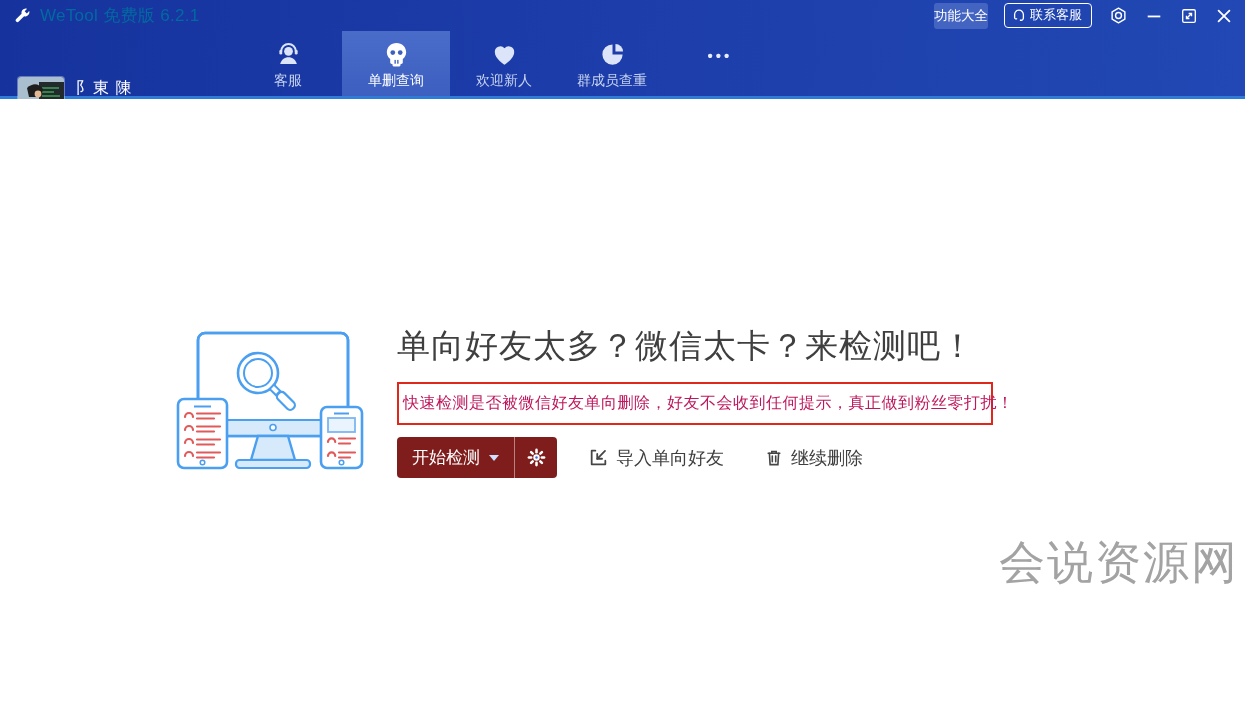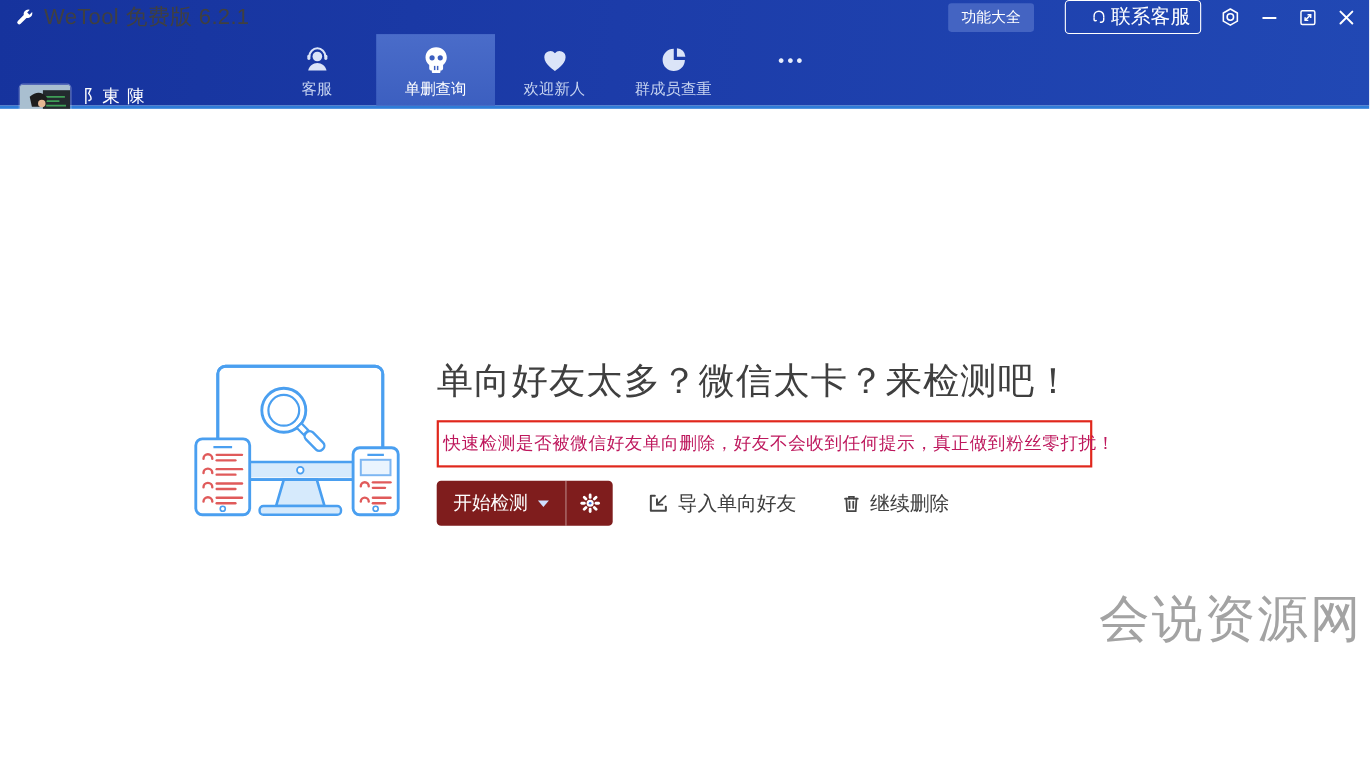--- a/index.html
+++ b/index.html
@@ -18,31 +18,31 @@
     position:absolute; top:96px; left:0; width:1245px; height:3px;
     background:#2f7cd8;
   }
   
   .titlebar {
     position:absolute; top:0; left:0; width:1245px; height:31px;
     display:flex; align-items:center; justify-content:space-between;
     padding:0 12px 0 14px; color:#eef3ff;
   }
   .titlebar-left { display:flex; align-items:center; gap:9px; }
-  .app-title { font-size:20px; letter-spacing:.3px; color:#404040; }
+  .app-title { font-size:17px; letter-spacing:.3px; color:#0369a1; }
   .titlebar-right { display:flex; align-items:center; }
   .btn-features {
     background:#4464c2; color:#fff; border:none; border-radius:3px;
-    font-size:13.5px; padding:4px 12px; cursor:pointer;
+    font-size:13.5px; padding:4px 0; cursor:pointer;
     font-family:Liberation Mono, monospace;
   }
   .btn-contact {
-    margin-left:28px; background:transparent; color:#fff;
-    border:1.6px solid #ffffff; border-radius:4px; font-size:18px;
-    padding:2px 9px 3px 23px; display:flex; align-items:center; gap:4px;
+    margin-left:16px; background:transparent; color:#fff;
+    border:1.6px solid #ffffff; border-radius:4px; font-size:13px;
+    padding:2px 9px 3px 7px; display:flex; align-items:center; gap:4px;
     cursor:pointer; font-family:inherit;
   }
   .win-ctl { margin-left:17px; display:inline-flex; align-items:center; cursor:pointer; }
   
   .user {
     position:absolute; top:36px; left:18px; display:flex; gap:12px; align-items:center;margin-top:41px;
   }
   .avatar { width:46px; height:46px; border-radius:3px; overflow:hidden; box-shadow:0 0 0 1px rgba(255,255,255,.35); cursor:pointer; }
   .user-name { font-size:16px; color:#ffffff; font-weight:500; letter-spacing:1px; }
   .user-logout { font-size:14px; color:#8ea9e6; margin-top:5px; cursor:pointer; }

